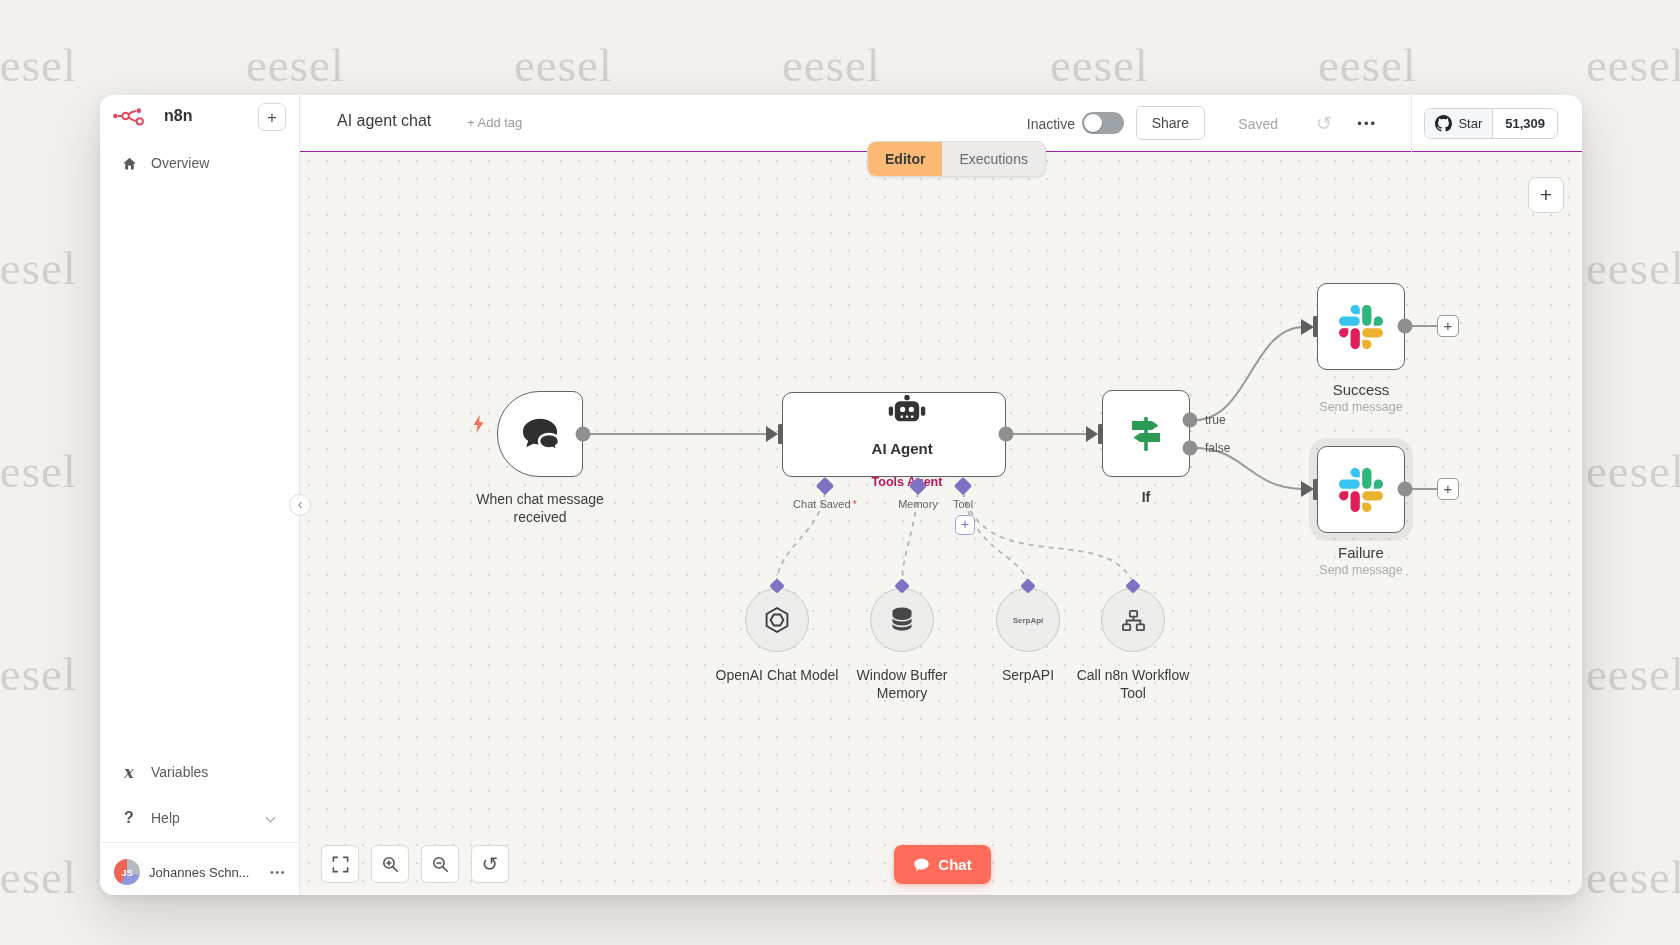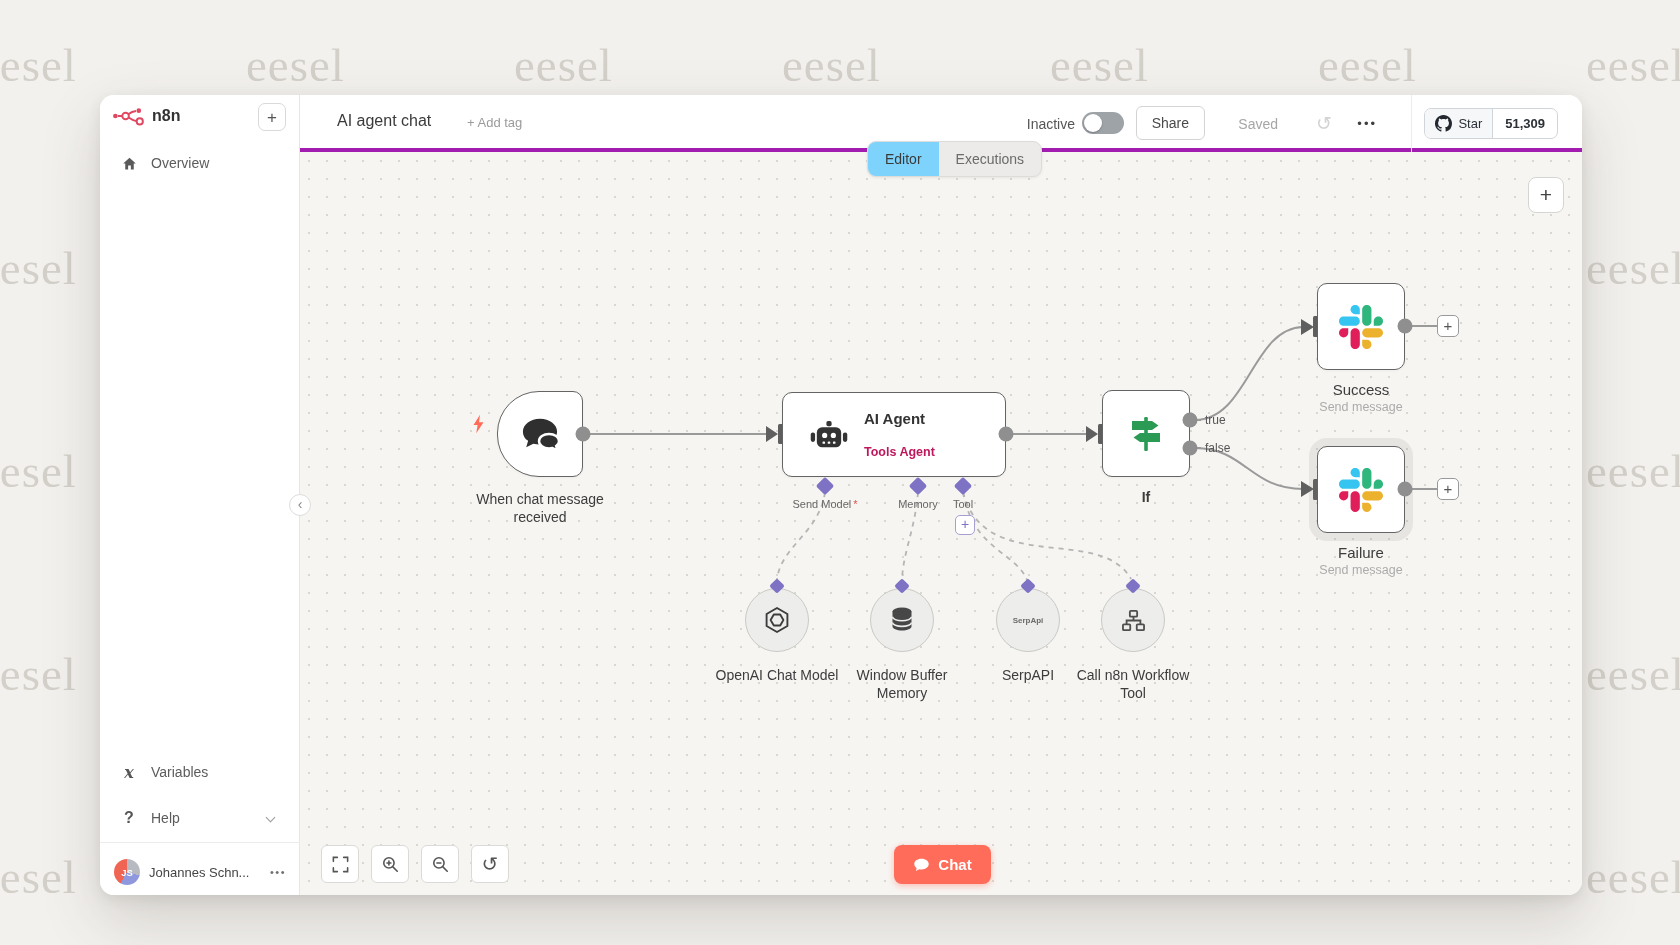--- a/index.html
+++ b/index.html
@@ -15,38 +15,38 @@
   #app { position:absolute; left:100px; top:95px; width:1482px; height:800px; background:#fff;
          border-radius:14px; box-shadow:0 24px 60px rgba(60,54,46,.18), 0 4px 14px rgba(60,54,46,.10);
          z-index:2; overflow:hidden; }
 
   
   #sidebar { position:absolute; left:0; top:0; width:200px; height:800px; background:#fff;
              border-right:1px solid #e7e6e4; z-index:4; }
   .side-row { position:absolute; left:0; width:200px; height:40px; display:flex; align-items:center;
               padding-left:19px; gap:12px; color:#5c5c5c; font-size:14px; cursor:pointer; }
   .side-row .ic { width:20px; display:flex; justify-content:center; }
-  #logo-row { position:absolute; left:12px; top:10px; display:flex; align-items:center; gap:7px; }
+  #logo-row { position:absolute; left:12px; top:10px; display:flex; align-items:center; gap:19px; }
   #logo-row .brand { font-size:16px; font-weight:bold; color:#333; }
   .sq-btn { position:absolute; width:28px; height:28px; border:1px solid #d9d9d9; border-radius:7px;
             background:#fff; color:#555; font-size:17px; line-height:25px; text-align:center; cursor:pointer; }
   #side-divider { position:absolute; left:0; top:747px; width:200px; height:1px; background:#ececec; }
   #user-row { position:absolute; left:0; top:756px; width:200px; height:42px; display:flex; align-items:center;
               padding:0 14px; gap:9px; cursor:pointer; }
   #avatar { width:26px; height:26px; border-radius:50%; flex:0 0 auto;
             background:conic-gradient(#b7bac1 0deg 105deg, #8f98dc 105deg 210deg, #ef6453 210deg 360deg);
             color:#fff; font-size:9.5px; font-weight:bold; display:flex; align-items:center; justify-content:center; }
   #user-name { font-size:13px; color:#444; flex:1 1 auto; white-space:nowrap; overflow:hidden; }
   .dots { color:#6f6f6f; font-size:11px; letter-spacing:1.5px; }
   .chev-down { width:7px; height:7px; border-right:1.6px solid #9a9a9a; border-bottom:1.6px solid #9a9a9a;
                transform:rotate(45deg); position:absolute; right:26px; top:16px; }
 
   
   #topbar { position:absolute; left:200px; top:0; width:1282px; height:57px; background:#fff;
-            border-bottom:4px solid #a21caf; z-index:3; }
+            border-bottom:1px solid #a21caf; z-index:3; }
   #wf-title { position:absolute; left:37px; top:17px; font-size:16px; font-weight:500; color:#3a3a3a; cursor:text; }
   #add-tag { position:absolute; left:167px; top:20px; font-size:13px; color:#9b9b9b; cursor:pointer; }
   .tb-right { position:absolute; top:0; height:57px; display:flex; align-items:center; }
   #inactive-label { right:507px; font-size:14px; color:#555; }
   #toggle { right:458px; width:42px; height:22px; border-radius:11px; background:#9ea3a8; cursor:pointer;
             top:17px; position:absolute; }
   #toggle .knob { position:absolute; left:2px; top:2px; width:18px; height:18px; background:#fff;
                   border-radius:50%; box-shadow:0 1px 2px rgba(0,0,0,.25); }
   #share-btn { right:377px; position:absolute; top:11px; height:34px; padding:12px 15px; border:1px solid #d4d4d4;
                border-radius:6px; background:#fff; font-size:14px; font-weight:500; color:#4a4a4a;
@@ -58,31 +58,31 @@
   #gh-widget { position:absolute; right:24px; top:13px; height:31px; display:flex; border:1px solid #d0d5da;
                border-radius:7px; overflow:hidden; cursor:pointer; background:#fff; }
   #gh-star { display:flex; align-items:center; gap:6px; padding:0 10px; background:#f6f7f9;
              border-right:1px solid #d0d5da; font-size:13px; font-weight:normal; color:#2b3137; }
   #gh-count { display:flex; align-items:center; padding:0 12px; font-size:13px; font-weight:bold; color:#2b3137; }
 
   
   #tabs { position:absolute; left:767px; top:46px; display:flex; border:1px solid #dcdcda; border-radius:9px;
           overflow:hidden; background:#ecebe9; box-shadow:0 1px 3px rgba(0,0,0,.07); z-index:6; }
   .tab { padding:9px 17px; font-size:14px; cursor:pointer; }
-  .tab.active { background:#7dd3fc; font-weight:normal; color:#3a3a3a; }
+  .tab.active { background:#fdba74; font-weight:bold; color:#3a3a3a; }
   .tab.inactive { color:#6b6b6b; }
 
   
   #canvas { position:absolute; left:200px; top:57px; width:1282px; height:743px; background:#f7f5f2;
             background-image:radial-gradient(#d9d7d2 1.2px, transparent 1.3px); background-size:18px 18px;
             z-index:2; }
   #wires { position:absolute; left:0; top:0; z-index:1; }
   .node { position:absolute; background:#fff; border:1.8px solid #646464; border-radius:10px;
           display:flex; align-items:center; justify-content:center; z-index:2; cursor:pointer;
-          box-shadow:0 1px 3px rgba(0,0,0,.04); }
+          box-shadow:0 1px 3px rgba(0,0,0,.04);flex-direction:column; }
   .halo { box-shadow:0 0 0 8px rgba(120,120,120,.13); }
   .odot { position:absolute; width:15px; height:15px; background:#8f8f8f; border-radius:50%;
           transform:translate(-50%,-50%); z-index:3; cursor:crosshair; }
   .dia { position:absolute; width:13px; height:13px; background:#7e72c4; border-radius:2px;
          transform:translate(-50%,-50%) rotate(45deg); z-index:3; cursor:crosshair; }
   .dia.sm { width:11px; height:11px; }
   .nlabel { position:absolute; text-align:center; font-size:14px; color:#3c3c3c; line-height:1.3;
             font-weight:500; z-index:2; }
   .sublabel { position:absolute; text-align:center; font-size:12.5px; color:#ababab; z-index:2; }
   .portlabel { position:absolute; text-align:center; font-size:11px; color:#666; z-index:2; }
@@ -300,21 +300,21 @@
       <span>
         <div style="font-size:15px; font-weight:bold; color:#333;">AI Agent</div>
         <div style="font-size:12.5px; color:#be185d; margin-top:18px;font-weight:bold;">Tools Agent</div>
       </span>
     </div>
     <div class="odot" style="left:706px; top:282px;"></div>
     <div class="dia" style="left:525px; top:334px;"></div>
     <div class="dia" style="left:618px; top:334px;"></div>
     <div class="dia" style="left:663px; top:334px;"></div>
     <div class="portlabel" style="left:465px; top:346px; width:120px;">
-      <span>Send Model</span><span style="color:#e25050; margin-left:2px;">*</span>
+      <span>Chat Saved</span><span style="color:#e25050; margin-left:2px;">*</span>
     </div>
     <div class="portlabel" style="left:578px; top:346px; width:80px;">Memory</div>
     <div class="portlabel" style="left:633px; top:346px; width:60px;">Tool</div>
     <div class="plus-tool" style="left:655px; top:363px;">+</div>
 
     <div class="node" style="left:802px; top:238px; width:88px; height:87px;">
       <span>
         <svg viewBox="0 0 44 44" width="44" height="44">
           <rect x="20.2" y="5" width="3.6" height="34" rx="1.2" fill="#2b9a55"></rect>
           <path d="M8 9 h20 l6.5 4.5 l-6.5 4.5 h-20 z" fill="#2b9a55"></path>

